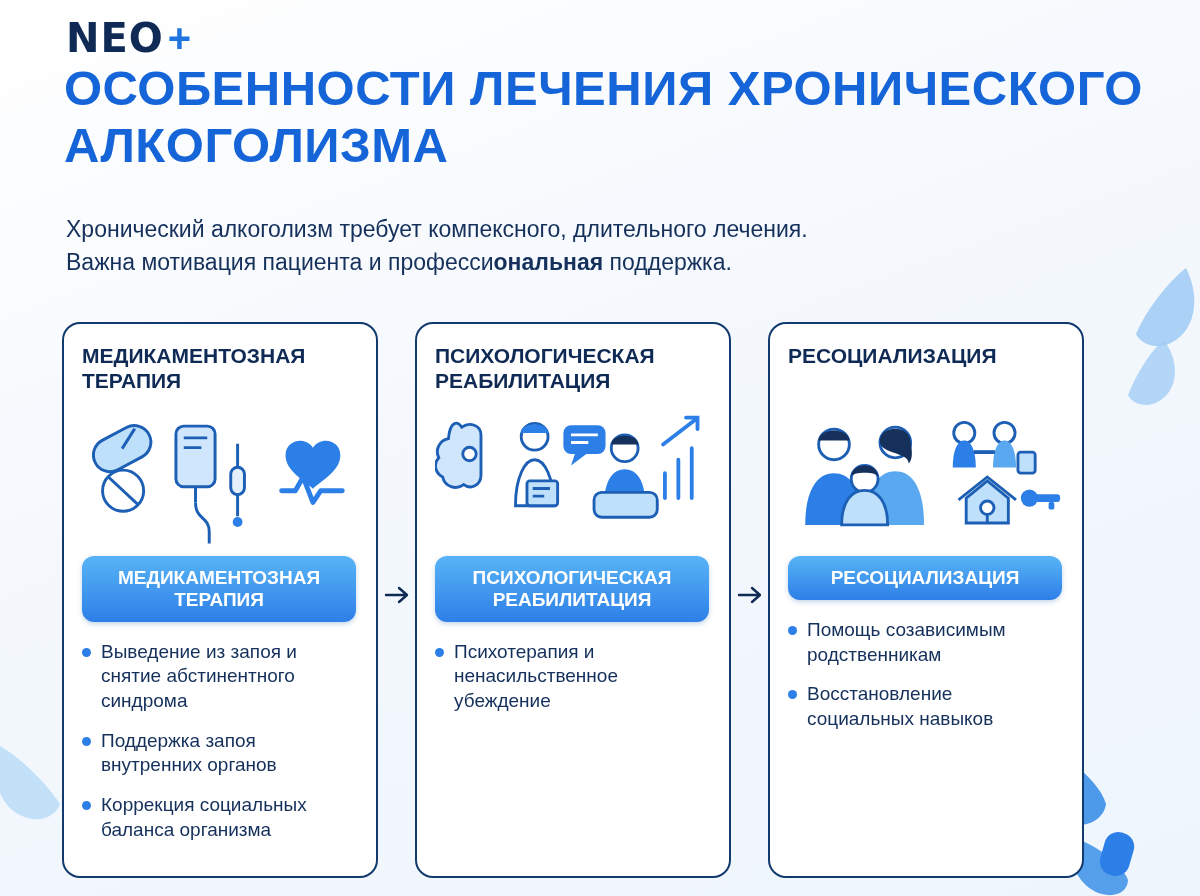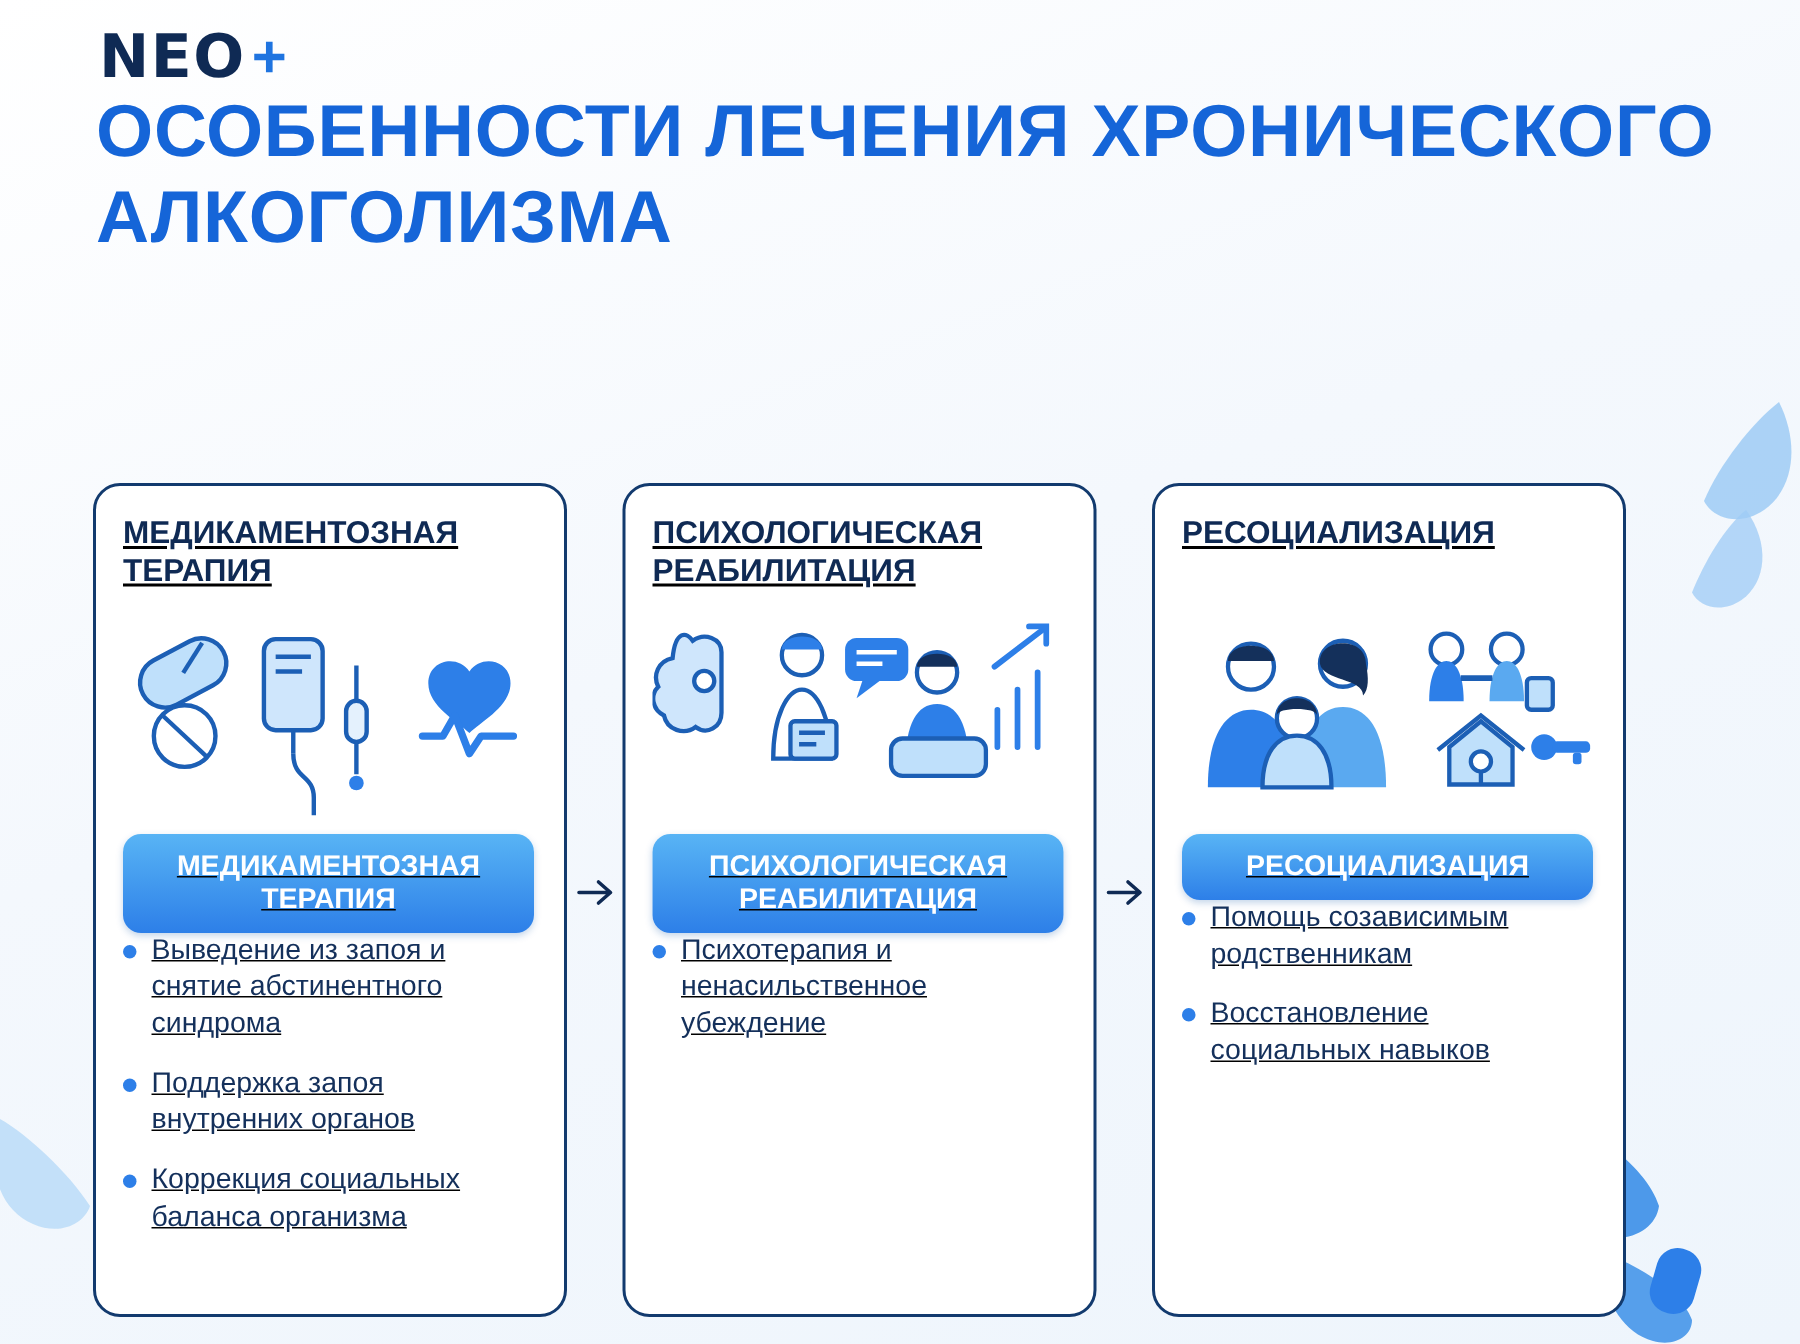--- a/index.html
+++ b/index.html
@@ -56,41 +56,40 @@
     width: 1078px; height: 560px;
     display: flex; align-items: flex-start;
   }
   .card {
     position: relative;
     width: 316px; min-height: 556px;
     background: #ffffff;
     border: 2px solid #123a6e;
     border-radius: 18px;
     padding: 20px 20px 18px 18px;
-    text-decoration: underline;
   }
   .card-title {
     font-size: 21px; font-weight: 700; color: #0f2a54;
     line-height: 1.18; text-transform: uppercase;
     min-height: 52px;
   }
   .illus {
     height: 150px; margin-top: 6px;
     display: flex; align-items: center; justify-content: center;
   }
   .chip {
     margin-top: 4px;
     background: linear-gradient(180deg, #58b4f5 0%, #2d7fe8 100%);
     border-radius: 12px;
     color: #ffffff; font-weight: 700; font-size: 19px;
     text-transform: uppercase; line-height: 1.15;
     padding: 11px 14px; text-align: center;
     box-shadow: 0 2px 5px rgba(25,90,170,0.25);
   }
-  .bullets { }
+  .bullets { margin-top: 18px; }
   .bullet {
     display: flex; align-items: flex-start;
     margin-bottom: 15px;
   }
   .dot {
     flex: none; width: 9px; height: 9px; border-radius: 50%;
     background: #2d7fe8; margin-top: 8px; margin-right: 10px;
   }
   .btext {
     font-size: 19px; line-height: 1.3; color: #14305b;
@@ -129,20 +128,24 @@
     </g>
   </svg>
 
   <div class="logo">
     <span class="logo-text">NEO</span>
     <span class="logo-plus">+</span>
   </div>
 
   <h1 class="title">ОСОБЕННОСТИ ЛЕЧЕНИЯ ХРОНИЧЕСКОГО АЛКОГОЛИЗМА</h1>
 
+  <div class="subtitle">
+    <div>Хронический алкоголизм требует компексного, длительного лечения.</div>
+    <div><span>Важна мотивация пациента и професси</span><b>ональная</b><span> поддержка.</span></div>
+  </div>
 
   <div class="columns">
 
     <div class="card">
       <div class="card-title">МЕДИКАМЕНТОЗНАЯ ТЕРАПИЯ</div>
       <div class="illus">
         <svg width="280" height="140" viewBox="0 0 280 140">
 
           <g stroke="#1c5fb5" stroke-width="3" fill="none">
             <rect x="10" y="24" width="62" height="34" rx="17" fill="#bfe0fb" transform="rotate(-28 41 41)"></rect>

